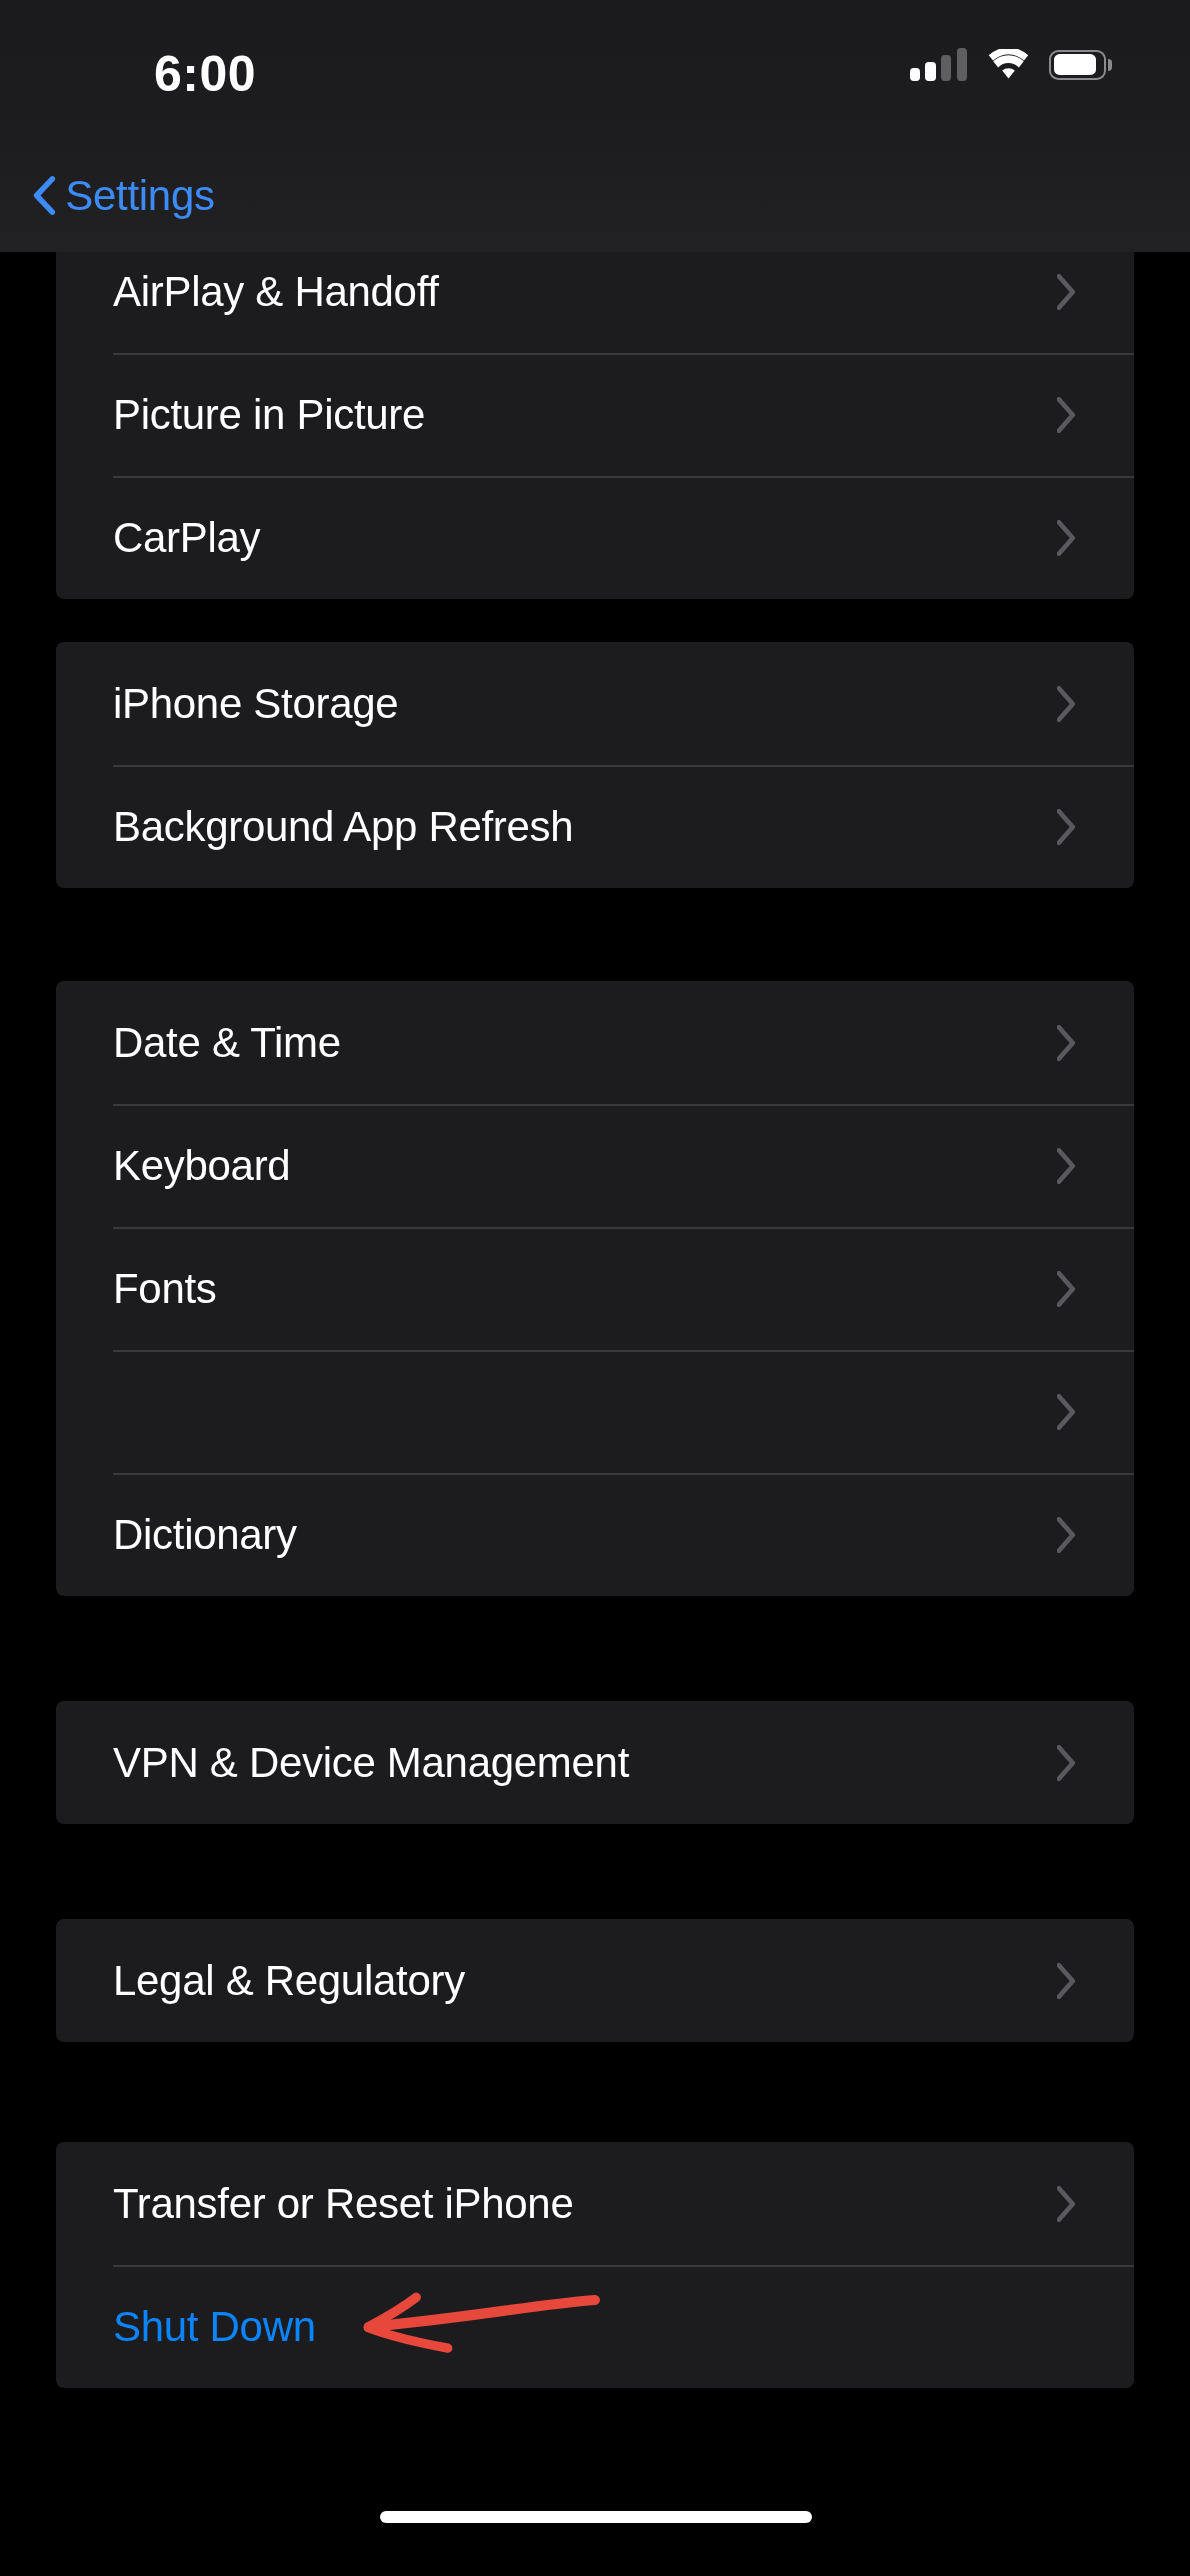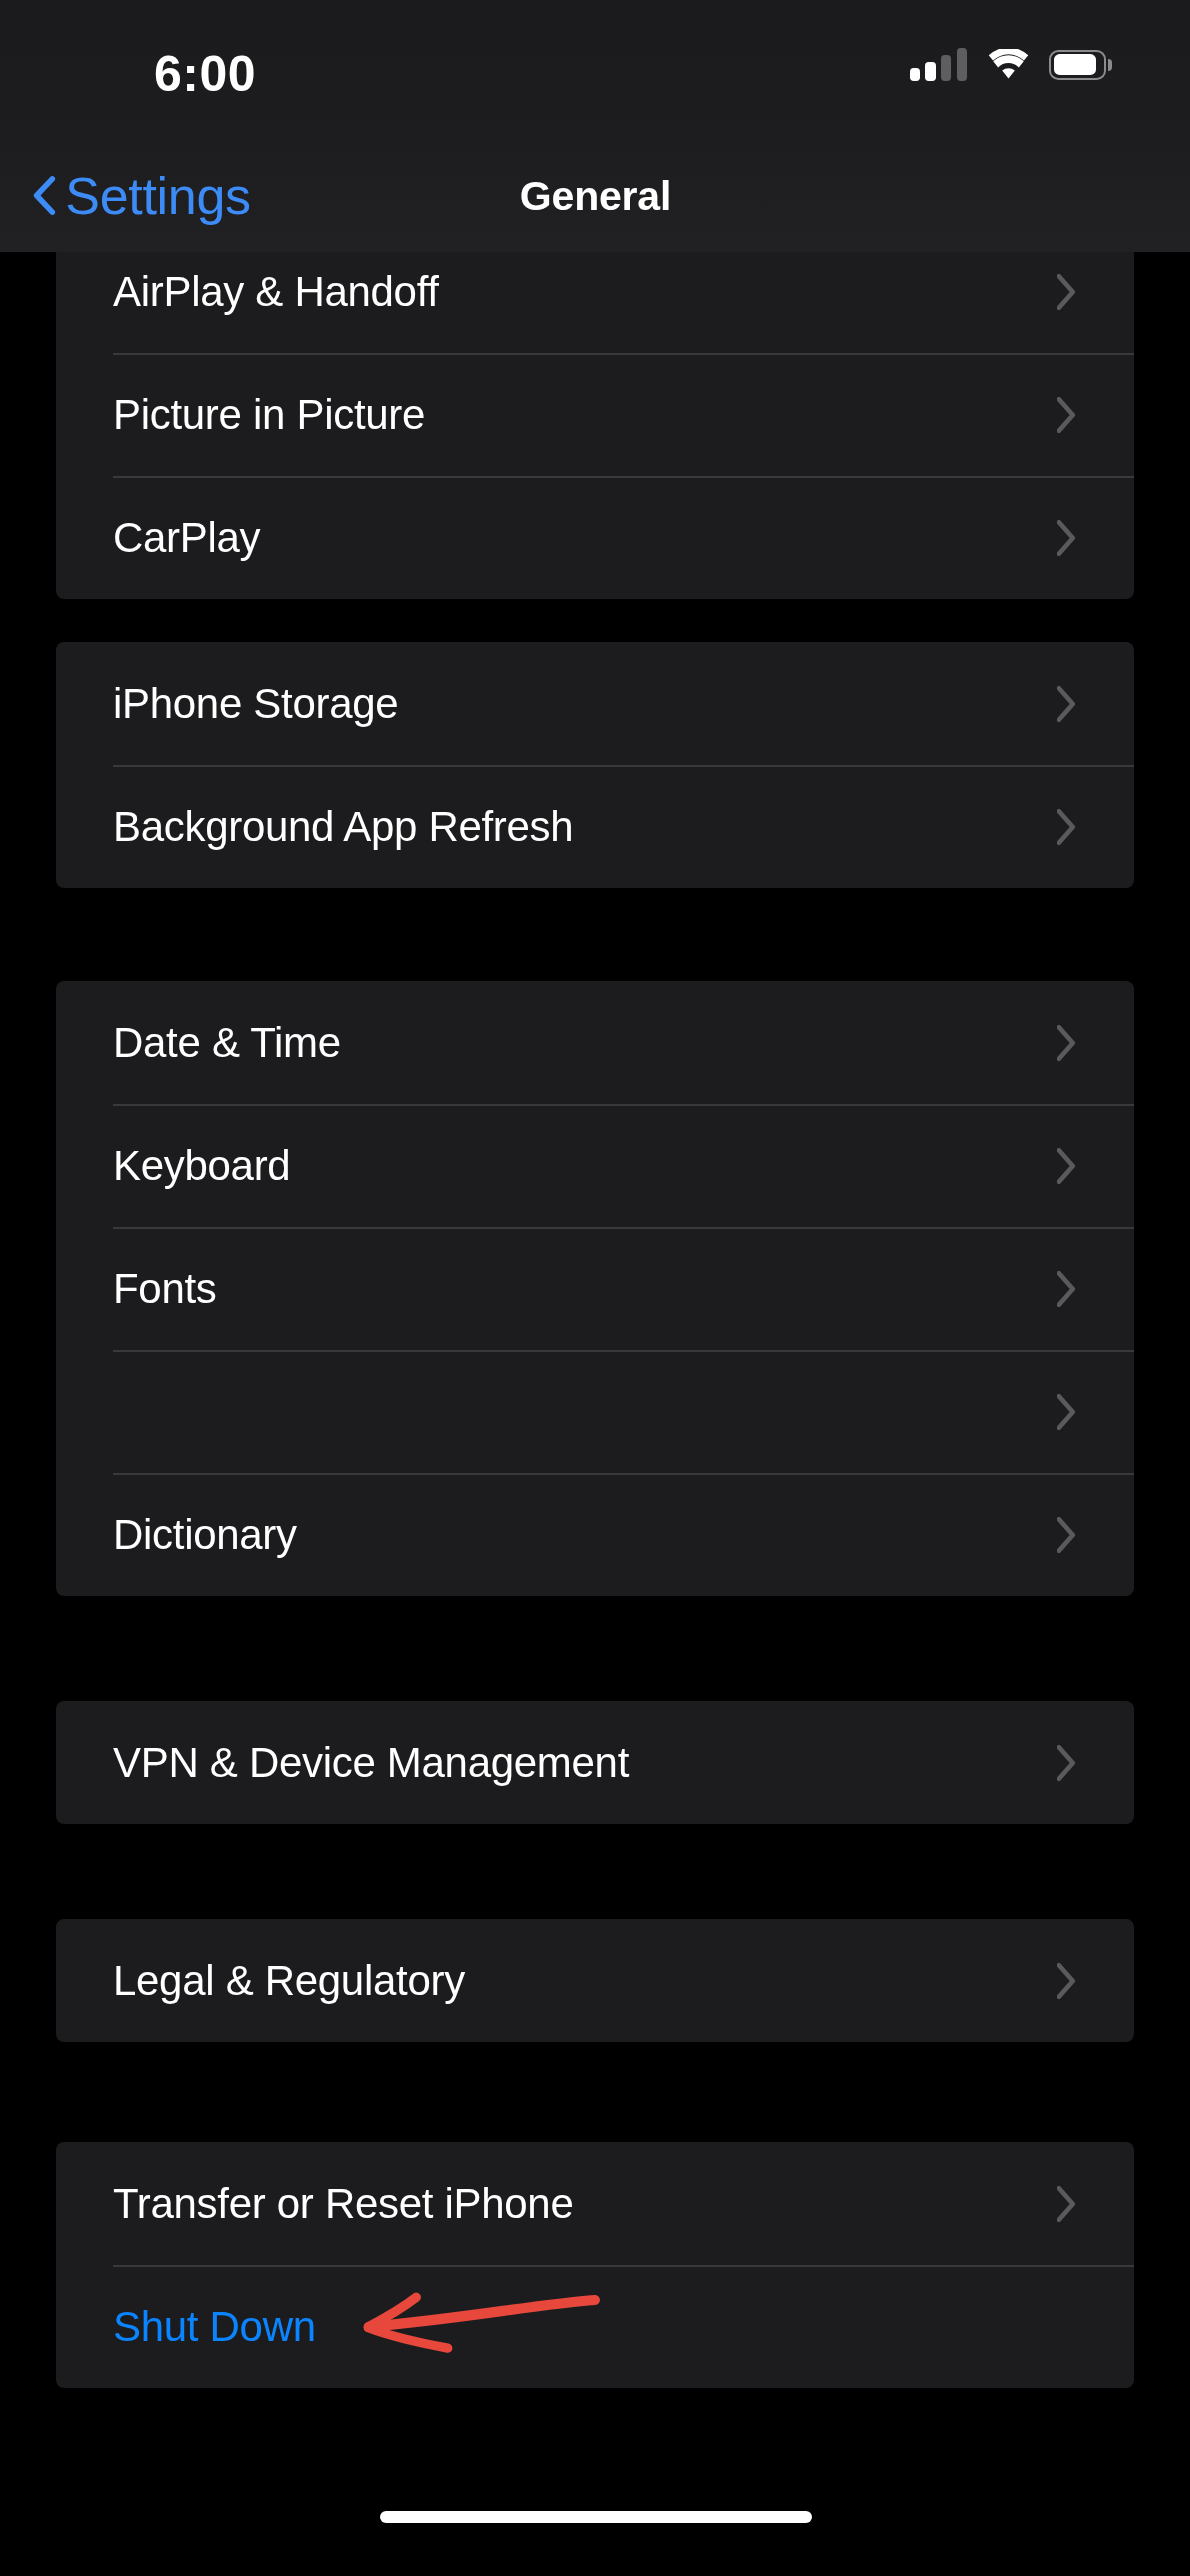--- a/index.html
+++ b/index.html
@@ -53,21 +53,21 @@
     position:absolute; left:0; top:139px; width:1191px; height:113px;
     background:linear-gradient(to bottom, #1d1d1f 0%, #212123 100%);
     z-index:30;
   }
   #back-btn {
     position:absolute; left:32px; top:50%; transform:translateY(-50%);
     display:flex; align-items:center; gap:9.3px;
     color:#3d8bf7; cursor:pointer;
   }
   #back-chevron { width:24px; height:41px; }
-  #back-label { font-size:52px; font-weight:400; color:#3d8bf7; letter-spacing:-0.3px; }
+  #back-label { font-size:42px; font-weight:400; color:#3d8bf7; letter-spacing:-0.3px; }
   #nav-title {
     position:absolute; left:0; right:0; top:50%;
     transform:translateY(-50%);
     text-align:center; font-size:41px; font-weight:700; color:#fff;
     letter-spacing:-0.2px;
   }
 
   
   #content { position:absolute; left:0; top:0; width:1191px; height:2576px; }
 
@@ -255,19 +255,18 @@
     </div>
   </div>
 
   <div id="navbar">
     <div id="back-btn">
       <svg id="back-chevron" viewBox="0 0 26 44" fill="none">
         <path d="M22 4 L5 22 L22 40" stroke="#3d8bf7" stroke-width="6" stroke-linecap="round" stroke-linejoin="round"></path>
       </svg>
       <span id="back-label">Settings</span>
     </div>
-    <div id="nav-title">General</div>
   </div>
 
   <div id="home-indicator"></div>
 
 </div>
 
 
 </body></html>

